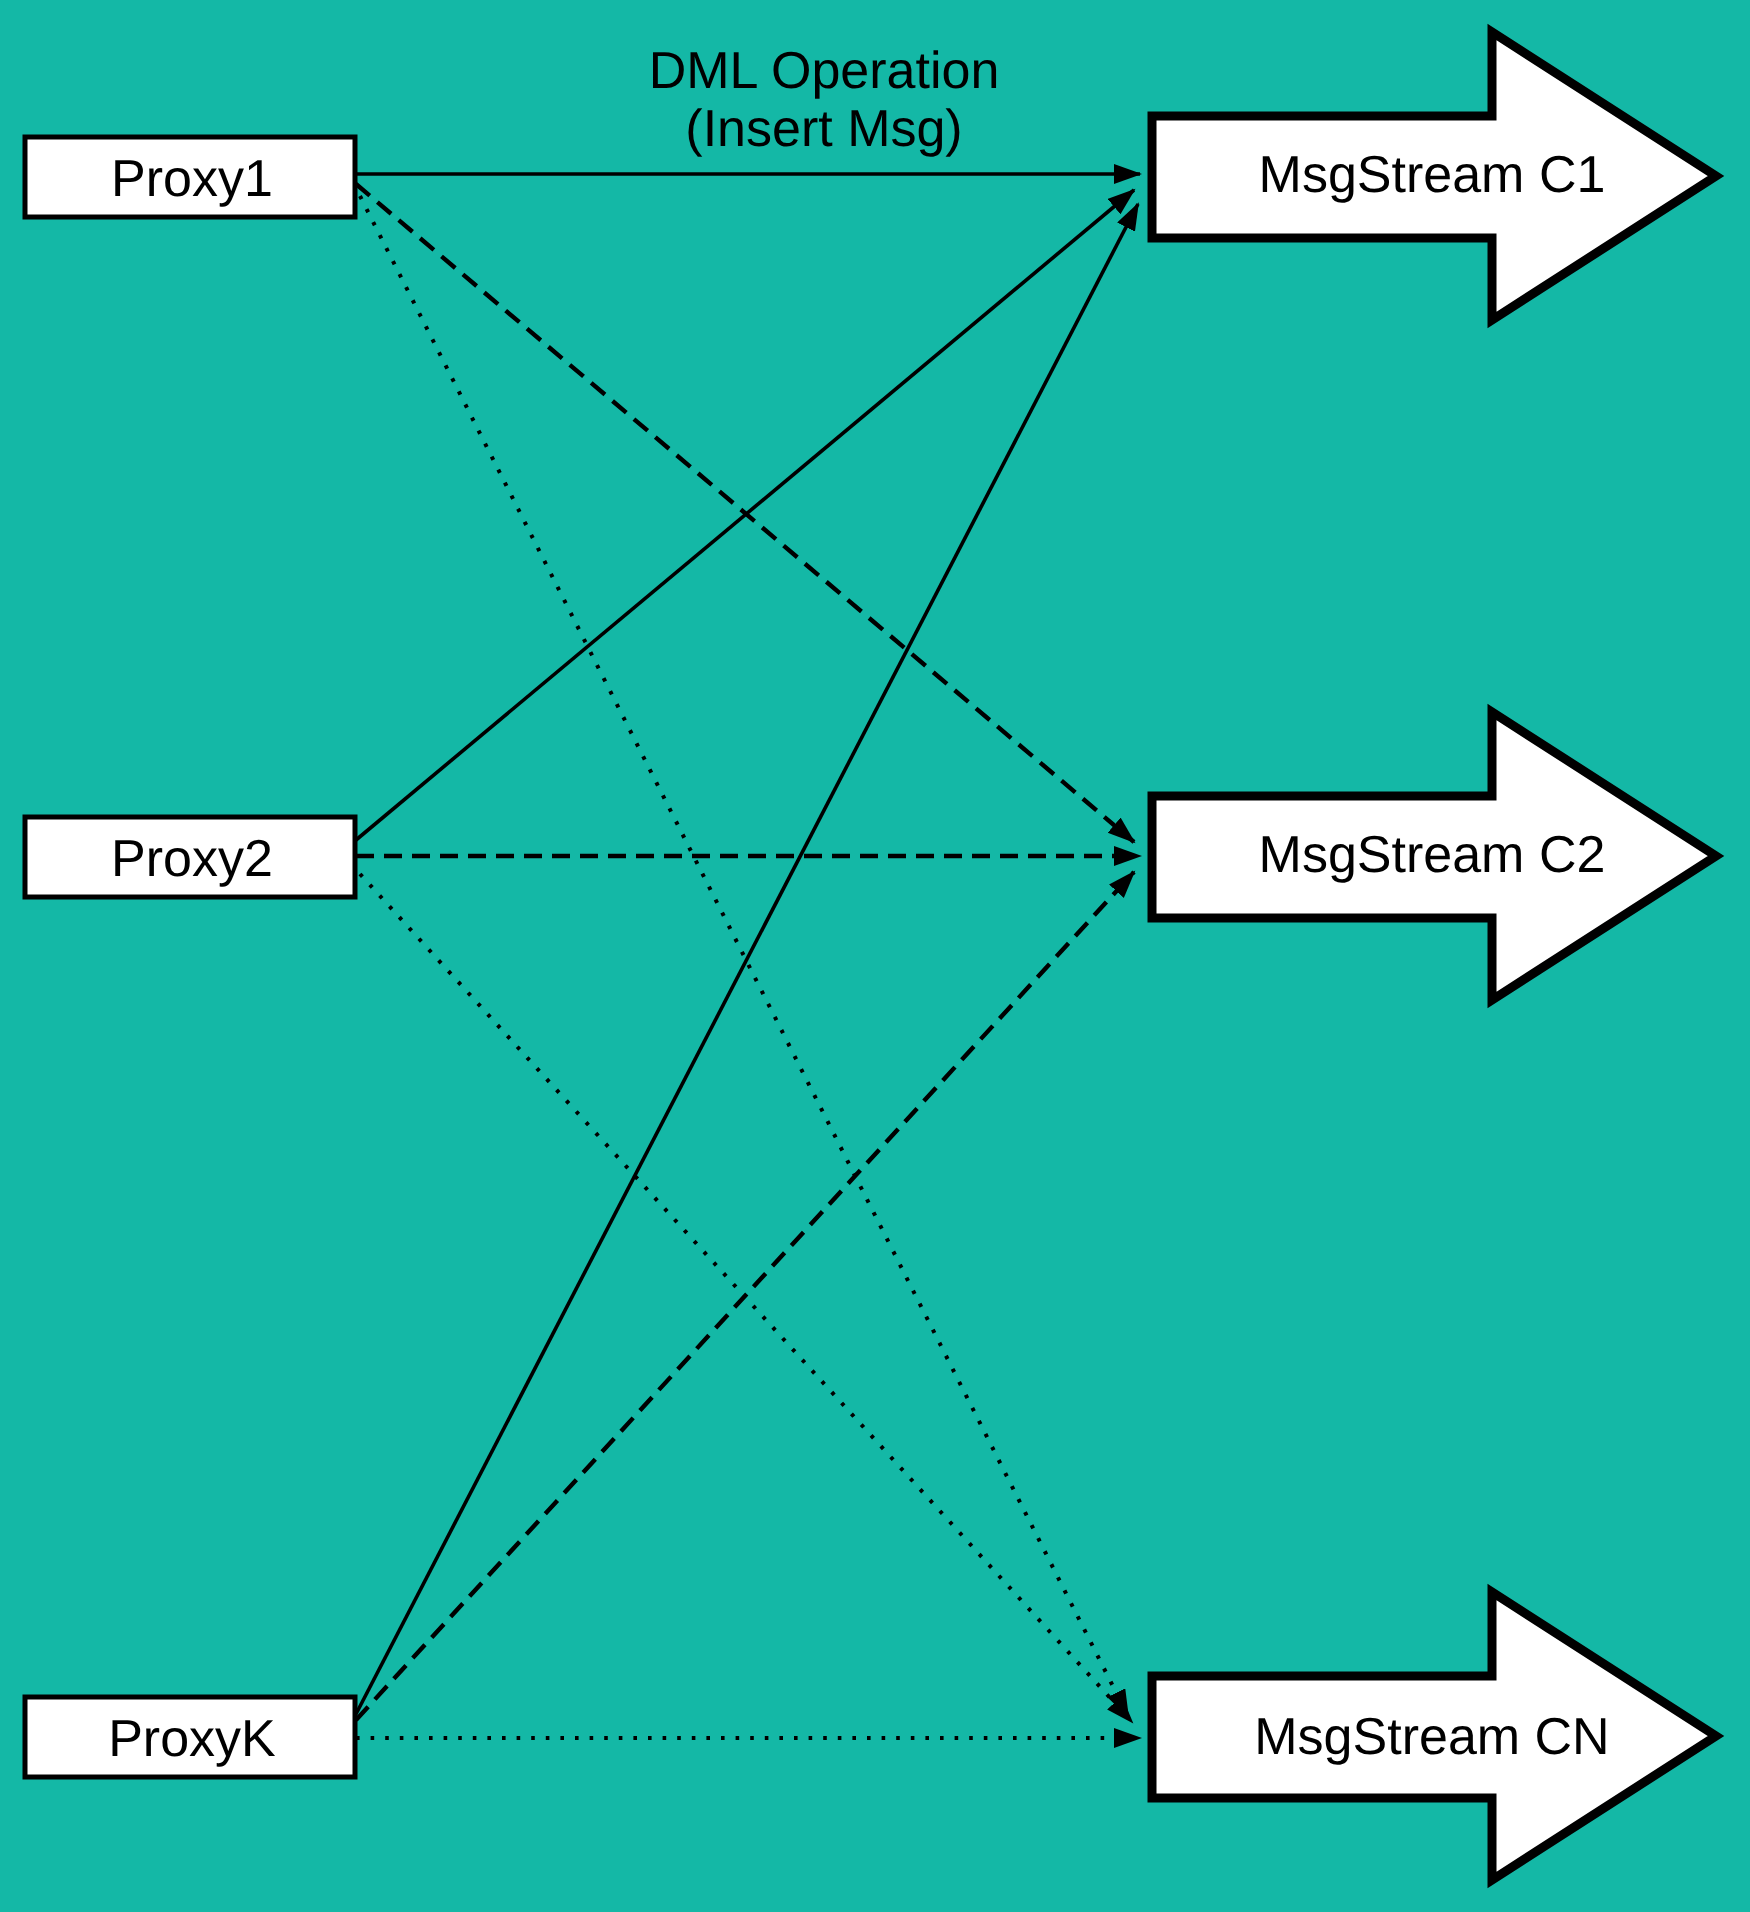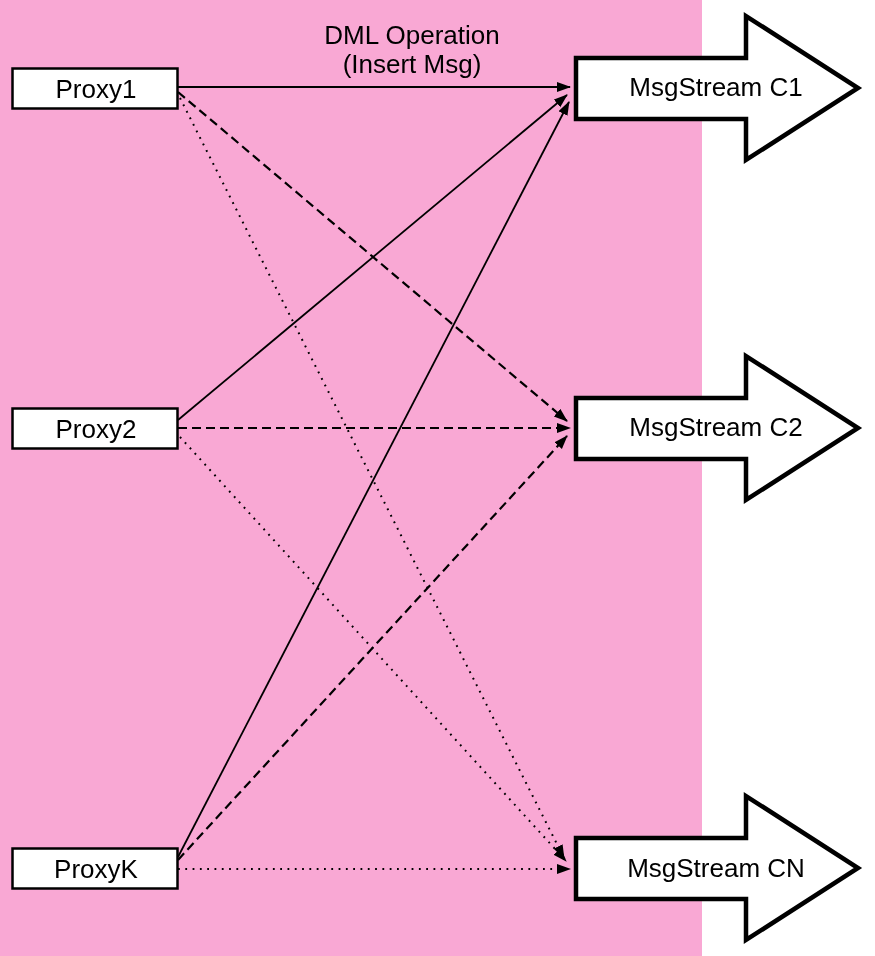--- a/index.html
+++ b/index.html
@@ -1,24 +1,24 @@
 <!DOCTYPE html>
 <html><head>
 <meta charset="utf-8">
 <style>
   html, body {
     margin: 0;
     padding: 0;
     background: #ffffff;
   }
   .canvas-wrap {
-    width: 702px;
+    width: 875px;
     height: 956px;
     position: relative;
-    background: #f9a8d4;
+    background: #14b8a6;
     font-family: "Liberation Sans", sans-serif;
   }
   svg { display: block; }
   text {
     font-family: "Liberation Sans", sans-serif;
     fill: #000000;
   }
   .node-label   { font-size: 26px; text-anchor: middle; }
   .stream-label { font-size: 26px; text-anchor: middle; }
   .title-label  { font-size: 26px; text-anchor: middle; }

